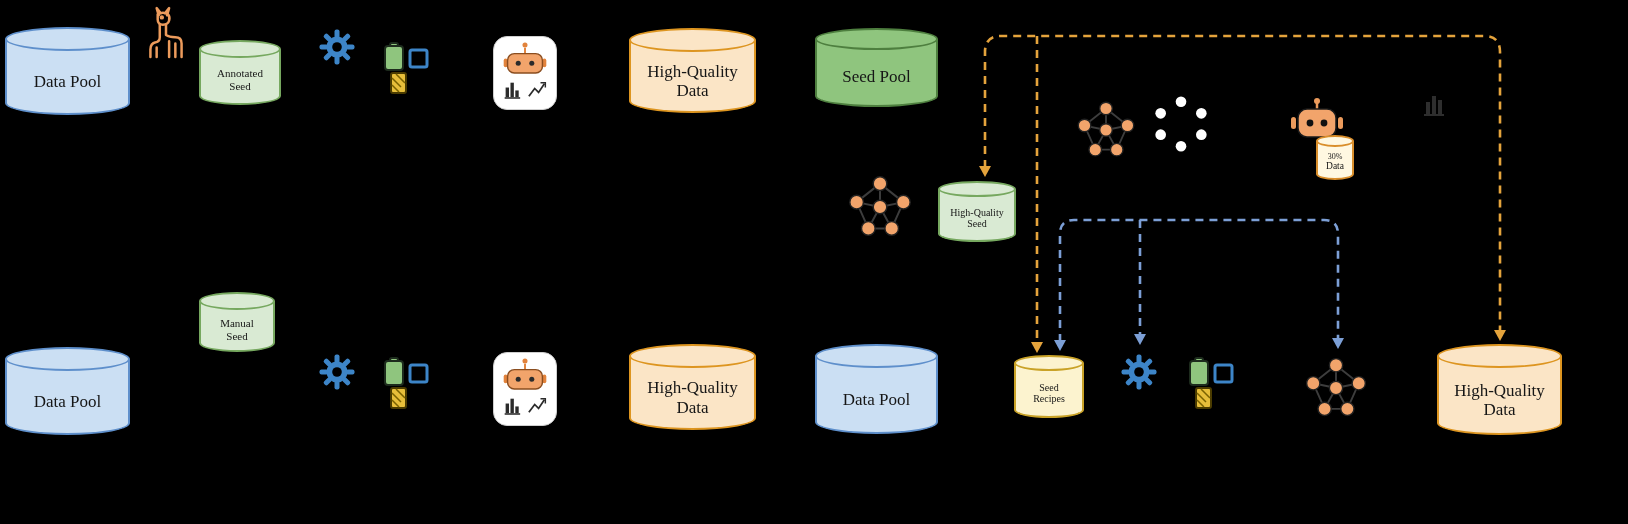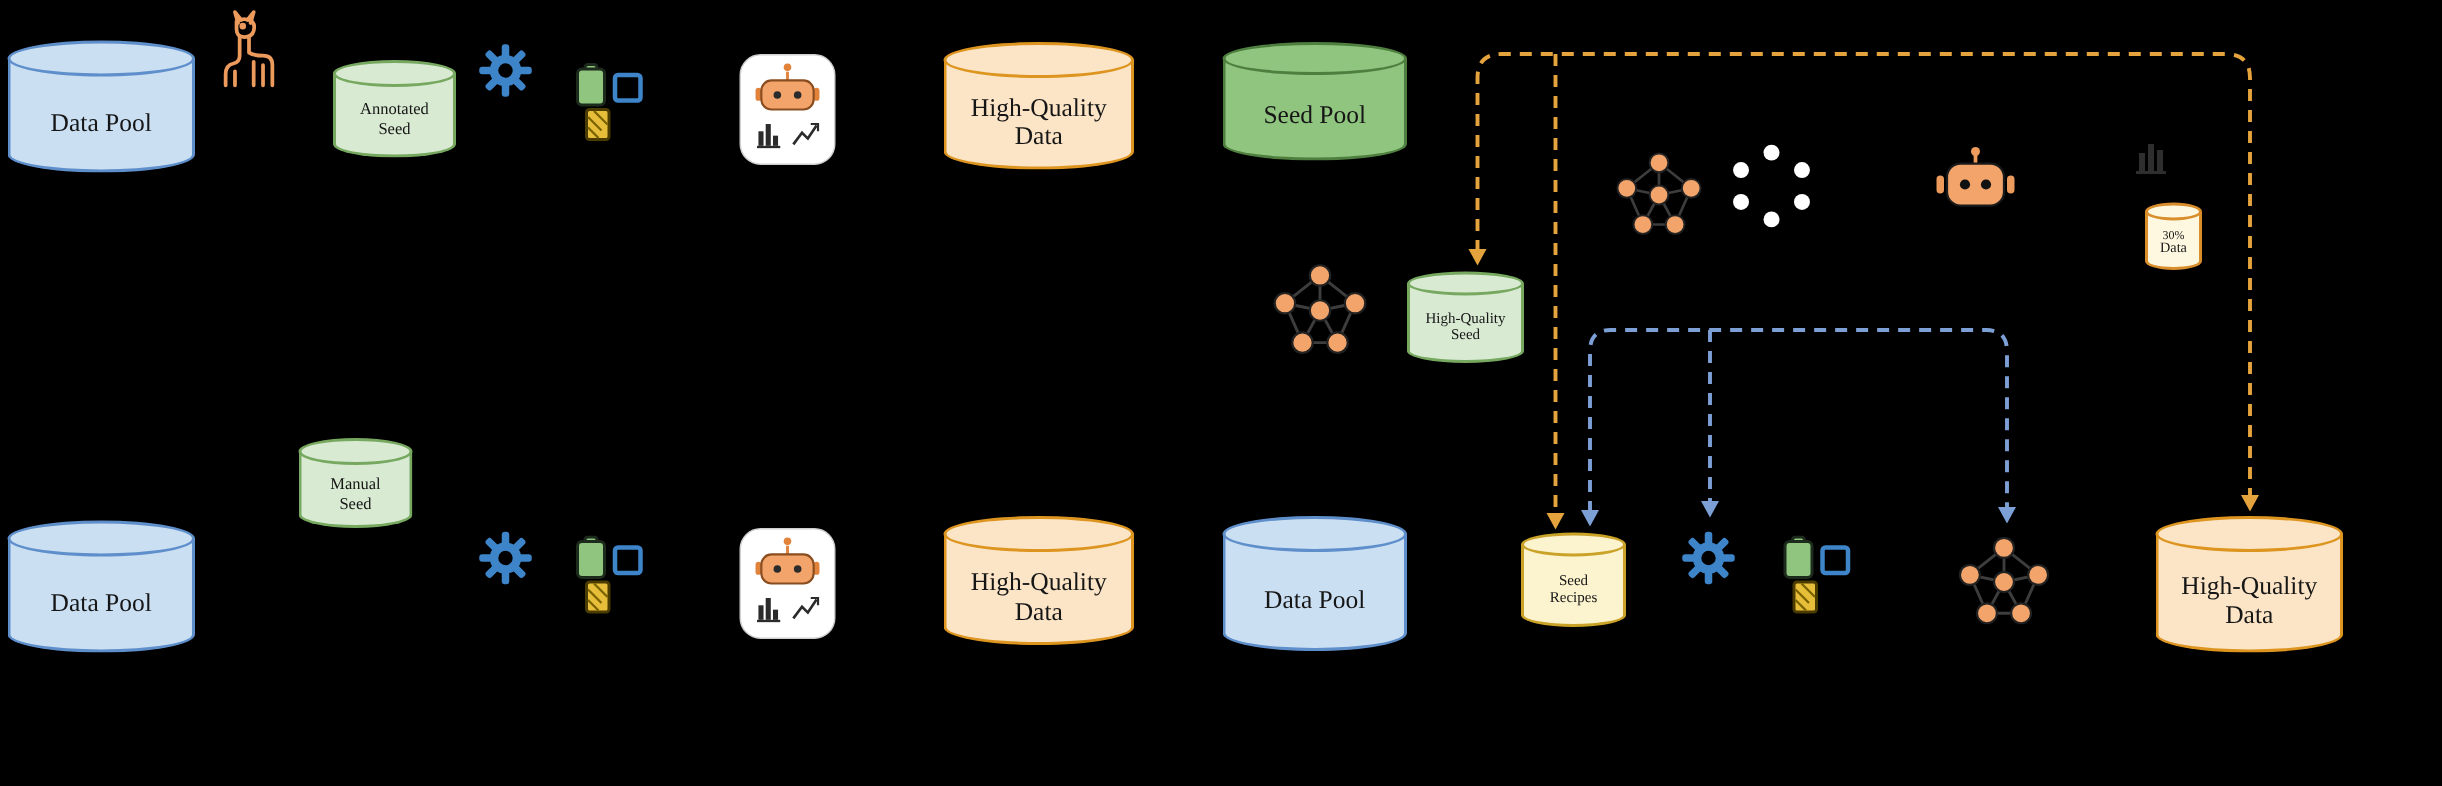--- a/index.html
+++ b/index.html
@@ -77,21 +77,21 @@
       <path d="M16 9 L14 2 L18 7"></path>
       <path d="M24 9 L26 2 L22 7"></path>
       <path d="M15 8 Q20 5 25 8 Q27 10 26 14 Q25 18 20 18 Q15 18 15 13 Z"></path>
       <path d="M17 18 L17 30 Q17 34 13 35 Q8 36 8 42 L8 49"></path>
       <path d="M23 18 L23 28 Q26 30 32 30 Q38 30 38 36 L38 49"></path>
       <path d="M14 49 L14 40 M32 49 L32 36 M26 49 L26 34"></path>
       <circle cx="19" cy="11" r="0.9" fill="var(--accent-orange)"></circle>
     </svg>
   </div>
 
-  <div class="cyl" style="left:199px; top:40px; width:82px; height:65px;margin-left:23px; --fill:var(--green-light-fill); --stroke:var(--green-light-stroke); --e:18px; --e2:9px;">
+  <div class="cyl" style="left:199px; top:40px; width:82px; height:65px; --fill:var(--green-light-fill); --stroke:var(--green-light-stroke); --e:18px; --e2:9px;">
     <div class="cyl-body"></div>
     <div class="cyl-top"></div>
     <div class="cyl-label fs-sm">
       <span>Annotated</span>
       <span>Seed</span>
     </div>
   </div>
 
   <div class="icon" style="left:319px; top:29px; width:36px; height:36px;">
     <svg viewBox="0 0 36 36">
@@ -218,21 +218,21 @@
       <line x1="28" y1="6" x2="28" y2="12" stroke="var(--accent-orange)" stroke-width="2.5"></line>
       <circle cx="28" cy="4" r="3" fill="var(--accent-orange)"></circle>
       <rect x="2" y="20" width="5" height="12" rx="2.5" fill="var(--accent-orange)"></rect>
       <rect x="49" y="20" width="5" height="12" rx="2.5" fill="var(--accent-orange)"></rect>
       <rect x="9" y="12" width="38" height="28" rx="9" fill="var(--node-orange)" stroke="#1a1a1a" stroke-width="1.5"></rect>
       <circle cx="21" cy="26" r="3.4" fill="#111"></circle>
       <circle cx="35" cy="26" r="3.4" fill="#111"></circle>
     </svg>
   </div>
 
-  <div class="cyl" style="left:1430px; top:135px; width:38px; height:45px; --fill:var(--cream-fill); --stroke:var(--cream-stroke); --e:12px; --e2:6px;">
+  <div class="cyl" style="left:1316px; top:135px; width:38px; height:45px; --fill:var(--cream-fill); --stroke:var(--cream-stroke); --e:12px; --e2:6px;">
     <div class="cyl-body"></div>
     <div class="cyl-top"></div>
     <div class="cyl-label">
       <span class="fs-30">30%</span>
       <span class="fs-30b">Data</span>
     </div>
   </div>
 
   <div class="icon" style="left:1424px; top:92px; width:24px; height:24px;">
     <svg viewBox="0 0 24 24">

